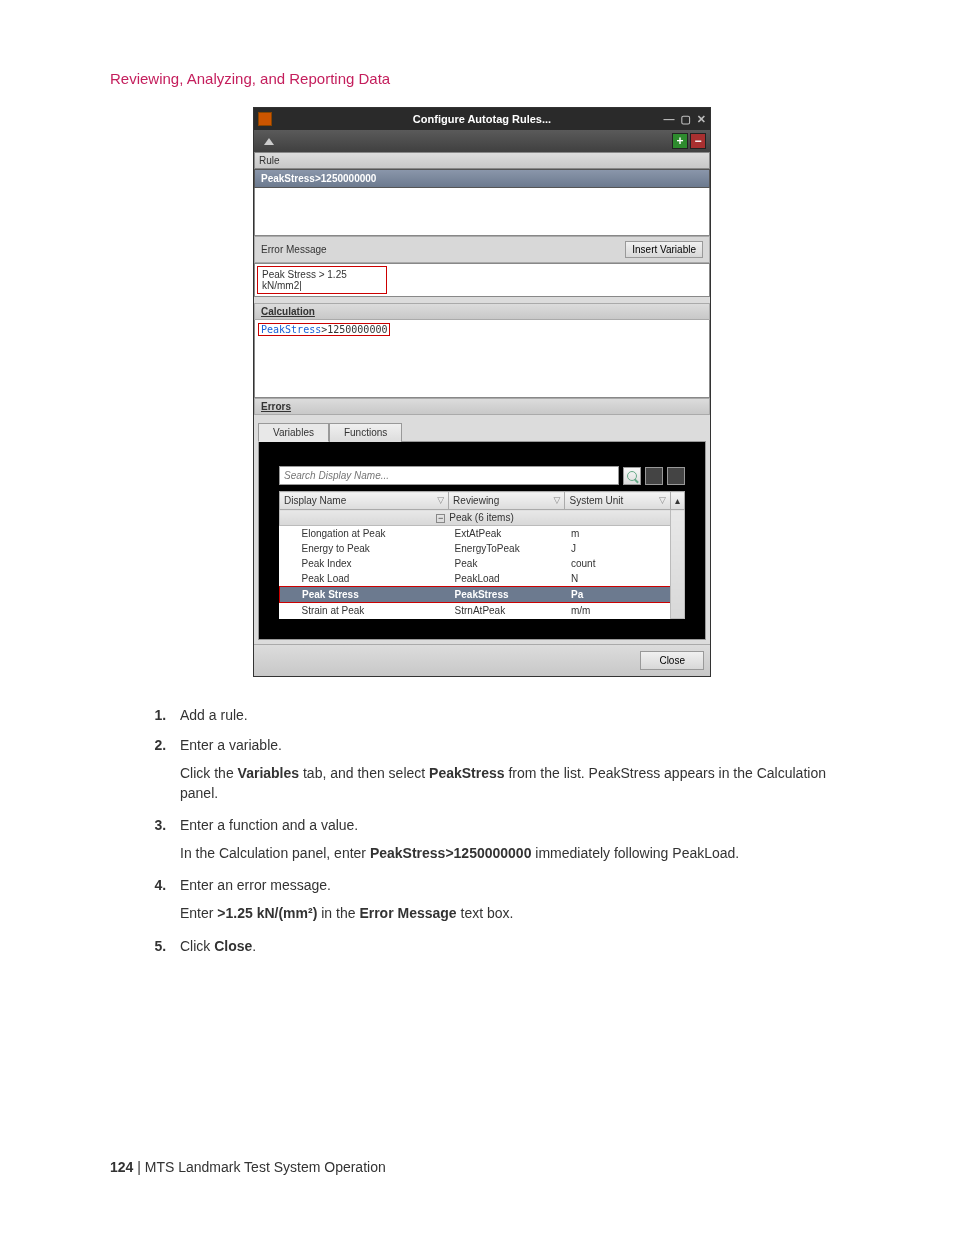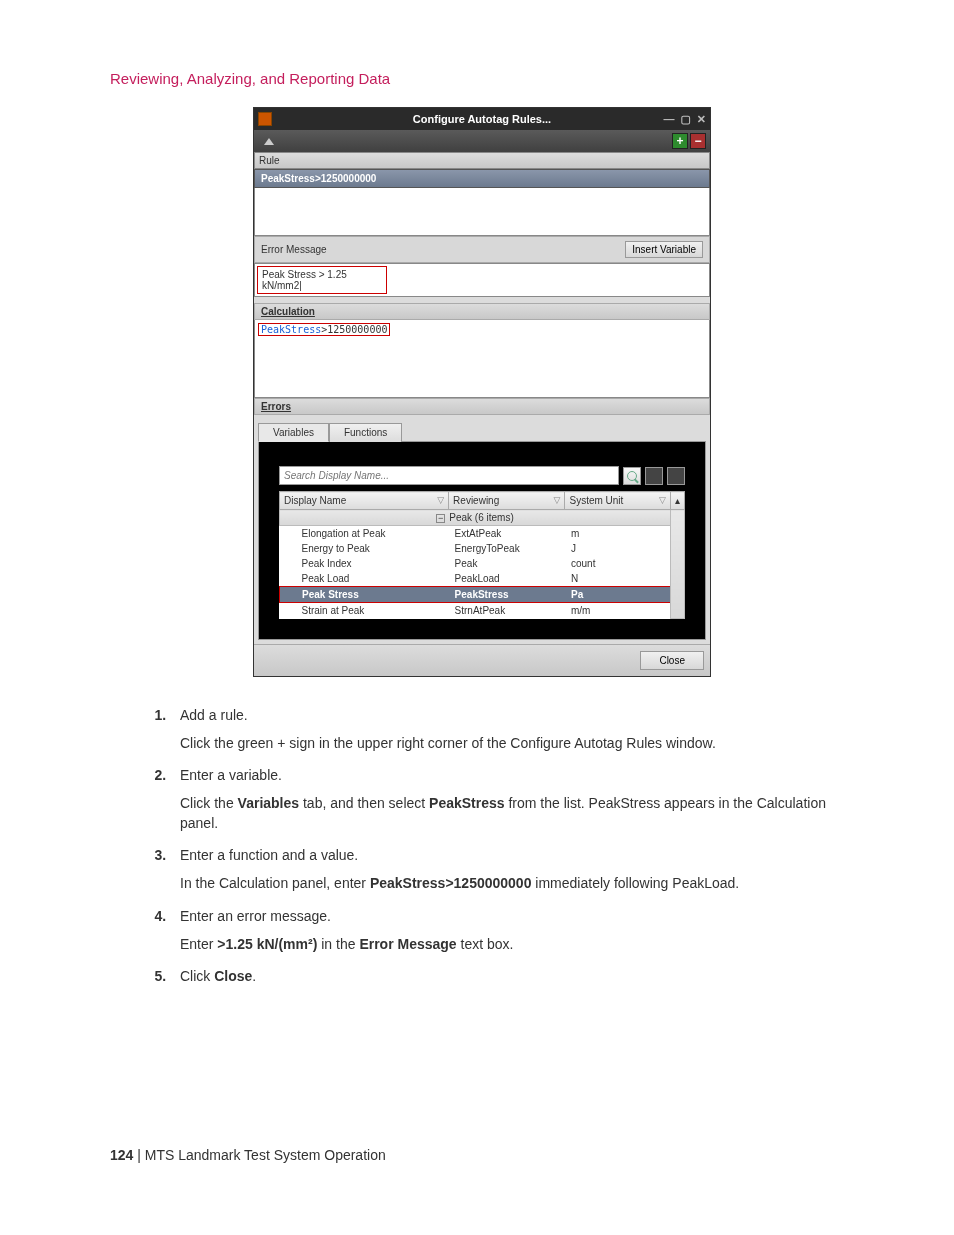--- a/index.html
+++ b/index.html
@@ -49,21 +49,21 @@
   .table tr.sel td:first-child{ border-left:1px solid #c00;margin-top:36px;}
   .table tr.sel td:last-child{ border-right:1px solid #c00;}
   .scroll-col { width:14px; background:#e0e0e0; }
   .footer-bar { background:linear-gradient(#dcdcdc,#c8c8c8); padding:6px; text-align:right; border-top:1px solid #aaa;}
   .close-btn { background:linear-gradient(#f0f0f0,#d8d8d8); border:1px solid #999; padding:3px 18px; font-size:10px; }
   .collapse-box{ display:inline-block; width:9px; height:9px; border:1px solid #888; line-height:7px; text-align:center; font-size:9px; margin-right:4px; }
   ol.instructions { margin: 0 0 0 60px; padding: 0; }
   ol.instructions > li { margin-bottom: 14px; padding-left: 10px; }
   ol.instructions > li::marker { font-weight: bold; }
   ol.instructions p { margin-top: 10px; line-height: 1.45; }
-  .footer-page { position: absolute; bottom: 72px; left: 110px; font-size: 14px; }
+  .footer-page { position: absolute; bottom: 60px; left: 110px; font-size: 14px; }
   .footer-page b { font-weight: bold; }
   strong { font-weight: bold; }
 </style>
 </head>
 <body>
 
 <div class="page">
   <div class="section-title">Reviewing, Analyzing, and Reporting Data</div>
 
   <div class="dialog-wrap">
@@ -168,21 +168,21 @@
         </div>
       </div>
 
       <div class="footer-bar">
         <button class="close-btn">Close</button>
       </div>
     </div>
   </div>
 
   <ol class="instructions" id="steps-list">
-      <li><span>Add a rule.</span><p>Click the green + sign in the upper right corner of the Configure Autotag Rules window.</p></li>
+      <li><span>Add a rule.</span></li>
       <li><span>Enter a variable.</span><p>Click the <strong>Variables</strong> tab, and then select <strong>PeakStress</strong> from the list. PeakStress appears in the Calculation panel.</p></li>
       <li><span>Enter a function and a value.</span><p>In the Calculation panel, enter <strong>PeakStress&gt;1250000000</strong> immediately following PeakLoad.</p></li>
       <li><span>Enter an error message.</span><p>Enter <strong>&gt;1.25 kN/(mm²)</strong> in the <strong>Error Message</strong> text box.</p></li>
       <li>Click <strong>Close</strong>.</li>
     </ol>
 
   <div class="footer-page">
     <b>124</b><span> | </span><span>MTS Landmark Test System Operation</span>
   </div>
 </div>

